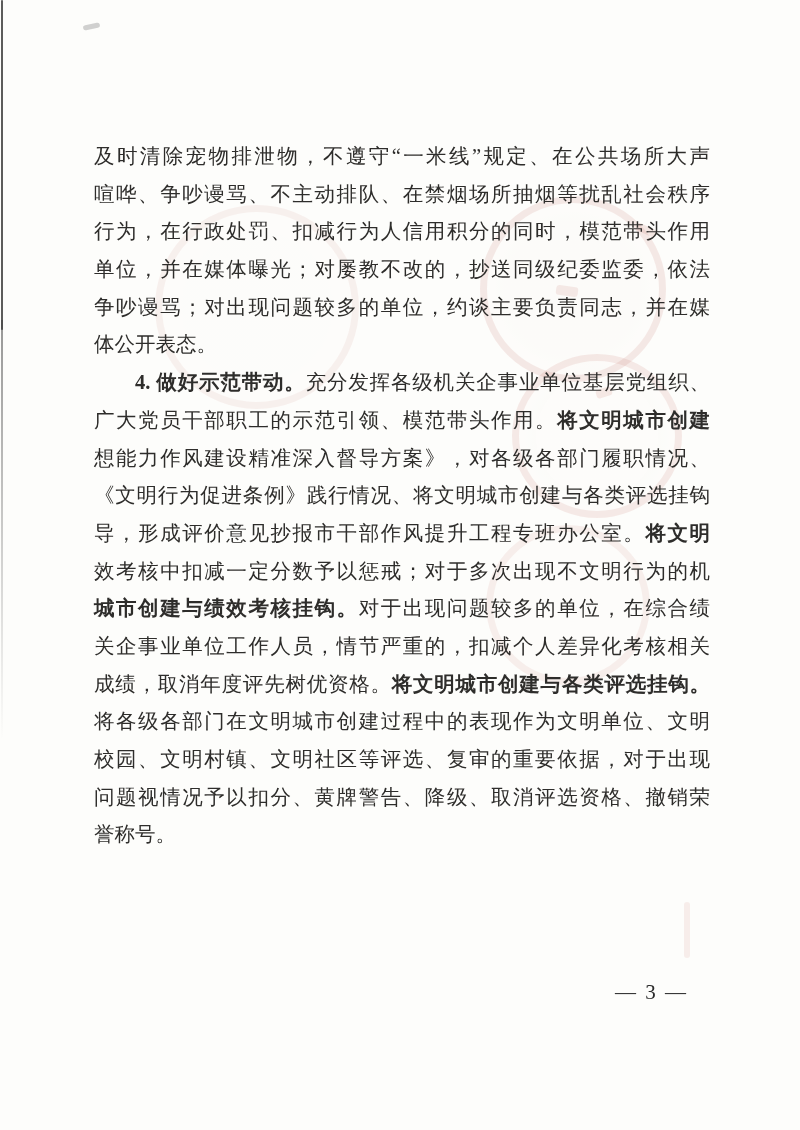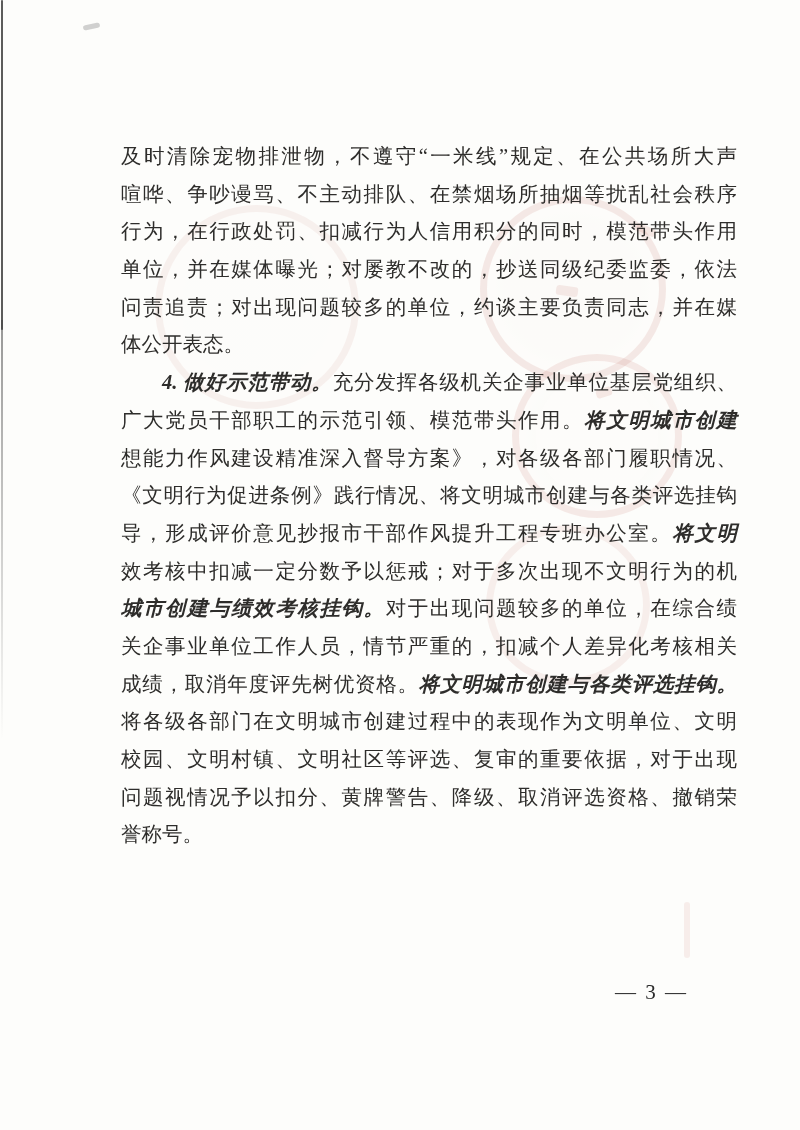--- a/index.html
+++ b/index.html
@@ -25,25 +25,24 @@
   .text-line {
     display: block;
     width: 616px;
     line-height: 37.7px;
     height: 37.7px;
     text-align: justify;
     text-align-last: left;
     text-justify: inter-character;
     white-space: normal;
     overflow: visible;
-    margin-left: 27px;
   }
   .text-line.fill { text-align-last: justify; }
   .text-line.indent { text-indent: 2em; }
-  .b { font-weight: 700; font-style: italic; }
+  .b { font-weight: 700; }
   
   .page-number {
     position: absolute;
     top: 980px; right: 112px;
     font-size: 21px;
     letter-spacing: 2px;
     color: #2b2b2b;
   }
   
   .edge-line-top {
@@ -101,21 +100,21 @@
 <div class="seal-mark seal-mark-1"></div>
 <div class="seal-mark seal-mark-2"></div>
 <div class="seal-mark seal-mark-3"></div>
 <div class="seal-mark seal-streak"></div>
 
 <div class="doc-body">
     <div class="text-line fill"><span>及时清除宠物排泄物，不遵守“一米线”规定、在公共场所大声</span></div>
     <div class="text-line fill"><span>喧哗、争吵谩骂、不主动排队、在禁烟场所抽烟等扰乱社会秩序</span></div>
     <div class="text-line fill"><span>行为，在行政处罚、扣减行为人信用积分的同时，模范带头作用</span></div>
     <div class="text-line fill"><span>单位，并在媒体曝光；对屡教不改的，抄送同级纪委监委，依法</span></div>
-    <div class="text-line fill"><span>问责追责；对出现问题较多的单位，约谈主要负责同志，并在媒</span></div>
+    <div class="text-line fill"><span>争吵谩骂；对出现问题较多的单位，约谈主要负责同志，并在媒</span></div>
     <div class="text-line"><span>体公开表态。</span></div>
     <div class="text-line fill indent"><span class="b">4. 做好示范带动。</span><span>充分发挥各级机关企事业单位基层党组织、</span></div>
     <div class="text-line fill"><span>广大党员干部职工的示范引领、模范带头作用。</span><span class="b">将文明城市创建</span></div>
     <div class="text-line fill"><span>想能力作风建设精准深入督导方案》，对各级各部门履职情况、</span></div>
     <div class="text-line fill"><span>《文明行为促进条例》践行情况、将文明城市创建与各类评选挂钩</span></div>
     <div class="text-line fill"><span>导，形成评价意见抄报市干部作风提升工程专班办公室。</span><span class="b">将文明</span></div>
     <div class="text-line fill"><span>效考核中扣减一定分数予以惩戒；对于多次出现不文明行为的机</span></div>
     <div class="text-line fill"><span class="b">城市创建与绩效考核挂钩。</span><span>对于出现问题较多的单位，在综合绩</span></div>
     <div class="text-line fill"><span>关企事业单位工作人员，情节严重的，扣减个人差异化考核相关</span></div>
     <div class="text-line fill"><span>成绩，取消年度评先树优资格。</span><span class="b">将文明城市创建与各类评选挂钩。</span></div>

